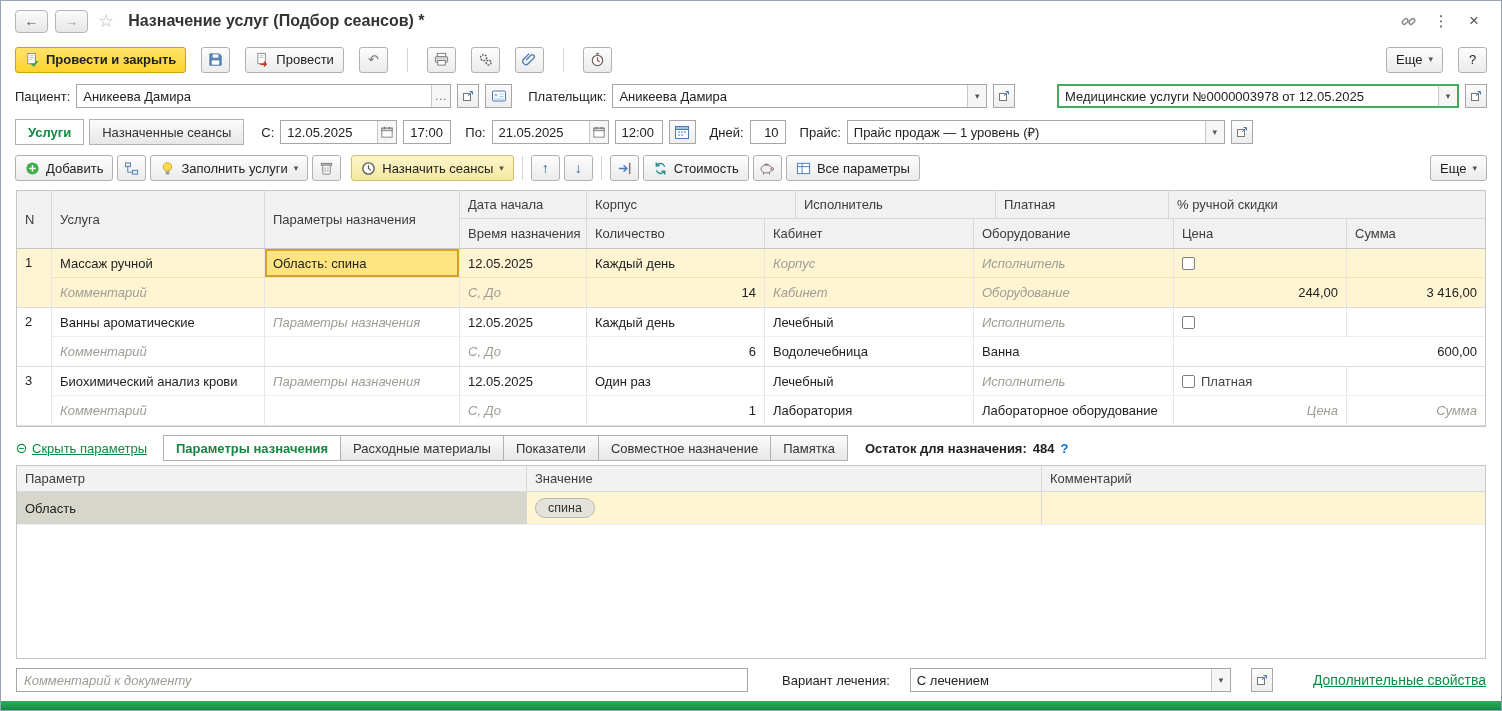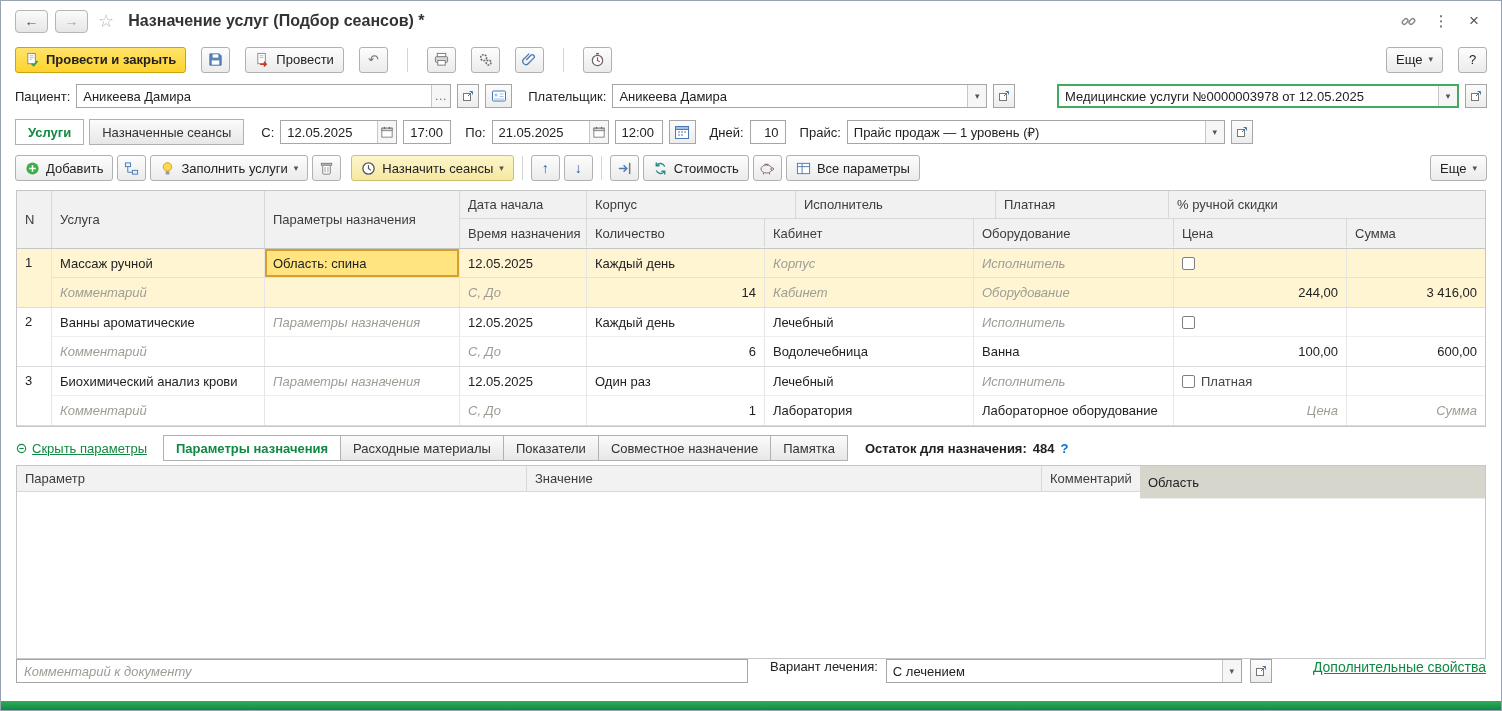--- a/index.html
+++ b/index.html
@@ -77,34 +77,34 @@
 
 
 .pbar{height:36px;display:flex;align-items:center;padding:6px 15px 0;gap:0;flex:none}
 .hidelink{display:inline-flex;align-items:center;gap:5px;color:#108a42;cursor:pointer;margin-right:16px}
 .hidelink .txt{text-decoration:underline}
 .remainder{display:flex;align-items:center;gap:6px;margin-left:18px}
 .rem-label{font-weight:bold}
 .rem-value{font-weight:bold}
 .rem-help{color:#0a6cc4;cursor:pointer;font-weight:bold}
 
-.ptable{flex:1;margin:2px 15px 0;border:1px solid #c6c6c6;display:flex;flex-direction:row;overflow:hidden}
+.ptable{flex:1;margin:2px 15px 0;border:1px solid #c6c6c6;display:flex;flex-direction:column;overflow:hidden}
 .phead{display:flex;background:#f2f2f2;border-bottom:1px solid #d8d8d8;height:26px;flex:none}
 .pcell{padding:0 8px;display:flex;align-items:center;border-right:1px solid #d8d8d8;color:#3c3c3c;white-space:nowrap;overflow:hidden}
 .pc1{width:510px;flex:none}
 .pc2{width:515px;flex:none}
 .pc3{flex:1;border-right:none !important}
 .prow{display:flex;height:33px;border-bottom:1px solid #eee;flex:none}
 .prow .pc1{background:#d6d6cd;color:#222}
 .prow .pc2,.prow .pc3{background:#fff5d3}
 .chip{background:#e3e3db;border:1px solid #b9b9af;border-radius:10px;padding:2px 12px;font-size:12.5px;color:#333;cursor:pointer}
 .pfill{flex:1;background:#fff}
 
 
-.footer{height:42px;display:flex;align-items:flex-start;padding:0 15px;gap:8px;flex:none}
+.footer{height:42px;display:flex;align-items:center;padding:0 15px;gap:20px;flex:none}
 .comment-inp{width:732px;height:24px;border:1px solid #a6a6a6;padding:0 7px;font:inherit;color:#222;flex:none}
 .comment-inp::placeholder{color:#9d9d95;font-style:italic}
 .extra{color:#108a42;text-decoration:underline;font-size:14px;cursor:pointer;white-space:nowrap}
 .statusbar{height:9px;background:linear-gradient(#2fad5b,#118a41);flex:none}
 .ic{display:block;flex:none}
 a{color:inherit}
 </style>
 </head>
 <body>
 
@@ -455,21 +455,20 @@
             </div>
           <div class="scell w-disc"></div>
         </div>
         <div class="sline l2">
           <div class="scell w-serv ph">Комментарий</div>
           <div class="scell w-par"></div>
           <div class="scell w-date ph">С, До</div>
           <div class="scell w-per num">6</div>
           <div class="scell w-build">Водолечебница</div>
           <div class="scell w-perf">Ванна</div>
-          <div class="scell w-paid num">100,00</div>
           <div class="scell w-disc num">600,00</div>
         </div>
       </div>
     </div>
 
     <div class="srow">
       <div class="scell w-n rn">3</div>
       <div class="slines">
         <div class="sline l1">
           <div class="scell w-serv">Биохимический анализ крови</div>

